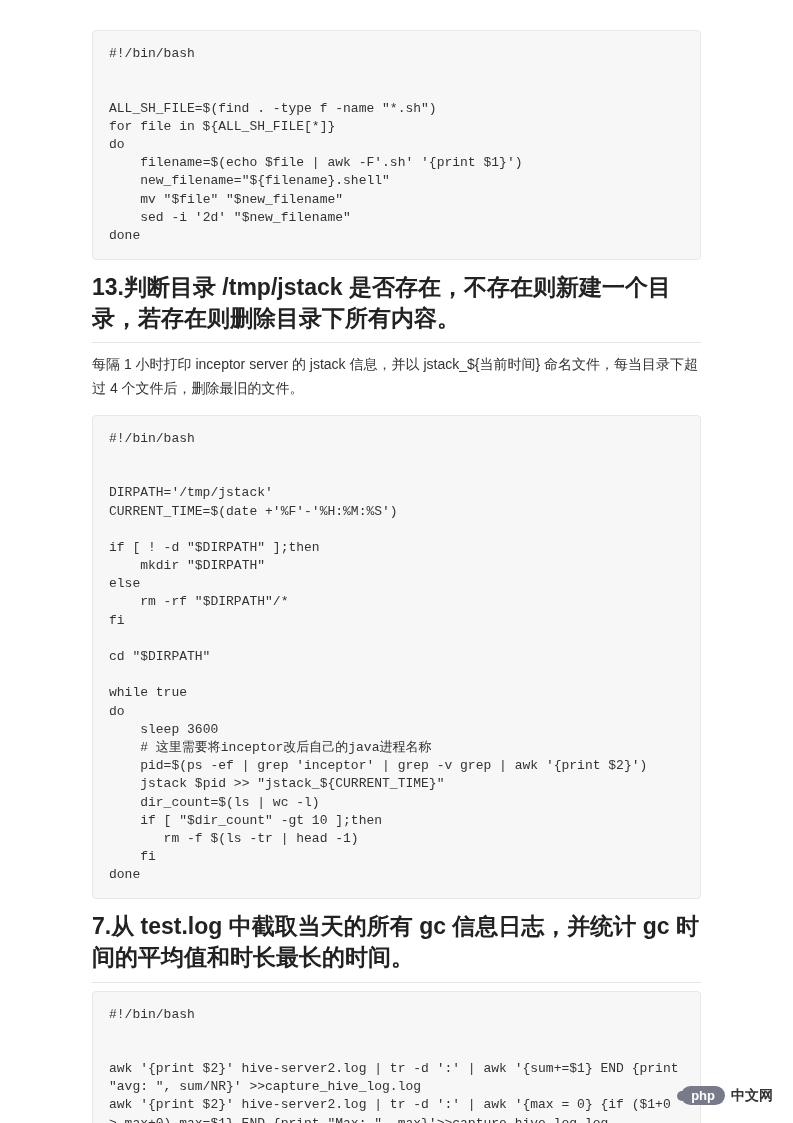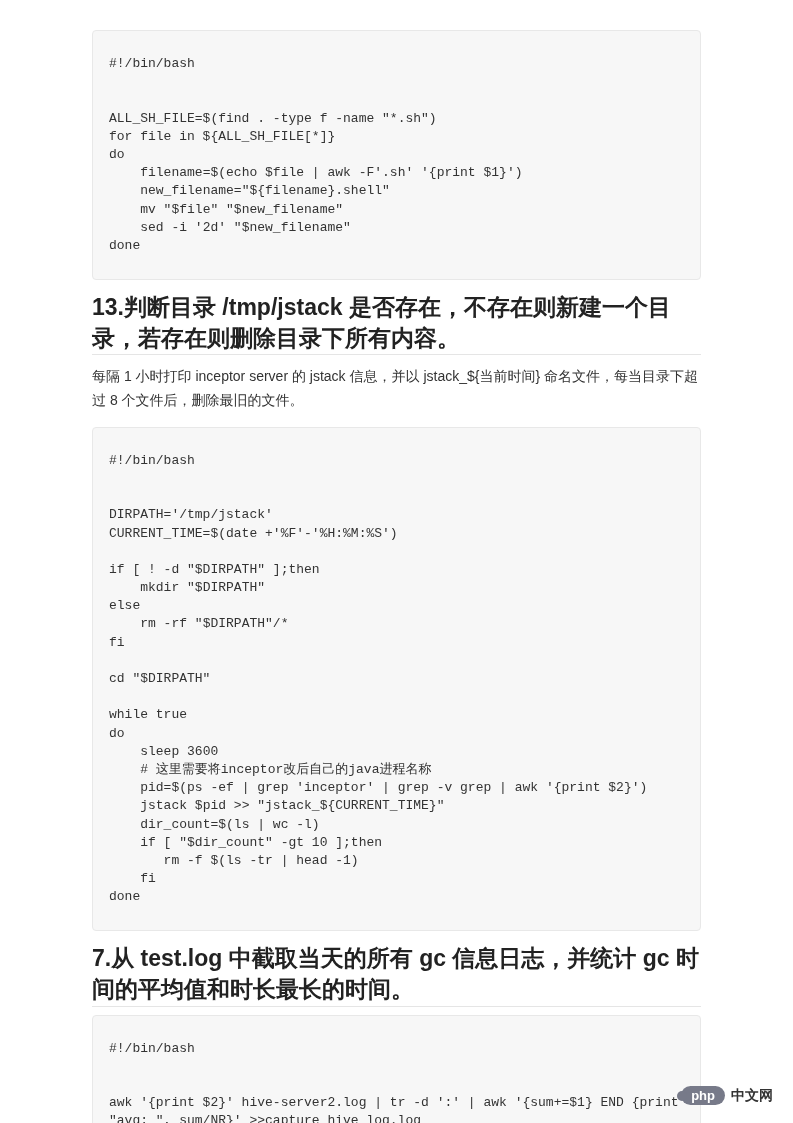--- a/index.html
+++ b/index.html
@@ -11,37 +11,37 @@
     width: 793px;
   }
   .page {
     padding: 30px 92px 40px 92px;
     box-sizing: border-box;
   }
   pre.code-block {
     background: #f7f7f7;
     border: 1px solid #e8e8e8;
     border-radius: 4px;
-    padding: 24px 16px;
+    padding: 14px 16px;
     margin: 0 0 12px 0;
     font-family: Consolas, "Courier New", monospace;
     font-size: 13px;
     line-height: 1.4;
     overflow-x: hidden;
     white-space: pre-wrap;
     color: #333;
   }
   h2.section-heading {
     font-size: 23px;
     font-weight: 700;
     margin: 8px 0 8px 0;
     line-height: 1.35;
     color: #222;
     border-bottom: 1px solid #e5e5e5;
-    padding-bottom: 0;
+    padding-bottom: 8px;
   }
   p.body-text {
     font-size: 14px;
     line-height: 1.7;
     margin: 10px 0 14px 0;
     color: #333;
   }
   .footer-badge {
     position: fixed;
     bottom: 18px;
@@ -86,21 +86,21 @@
 for file in ${ALL_SH_FILE[*]}
 do
     filename=$(echo $file | awk -F'.sh' '{print $1}')
     new_filename="${filename}.shell"
     mv "$file" "$new_filename"
     sed -i '2d' "$new_filename"
 done</pre>
 
   <h2 class="section-heading">13.判断目录 /tmp/jstack 是否存在，不存在则新建一个目录，若存在则删除目录下所有内容。</h2>
 
-  <p class="body-text">每隔 1 小时打印 inceptor server 的 jstack 信息，并以 jstack_${当前时间} 命名文件，每当目录下超过 8 个文件后，删除最旧的文件。</p>
+  <p class="body-text">每隔 1 小时打印 inceptor server 的 jstack 信息，并以 jstack_${当前时间} 命名文件，每当目录下超过 4 个文件后，删除最旧的文件。</p>
 
   <pre class="code-block">#!/bin/bash
 
 
 DIRPATH='/tmp/jstack'
 CURRENT_TIME=$(date +'%F'-'%H:%M:%S')
 
 if [ ! -d "$DIRPATH" ];then
     mkdir "$DIRPATH"
 else

